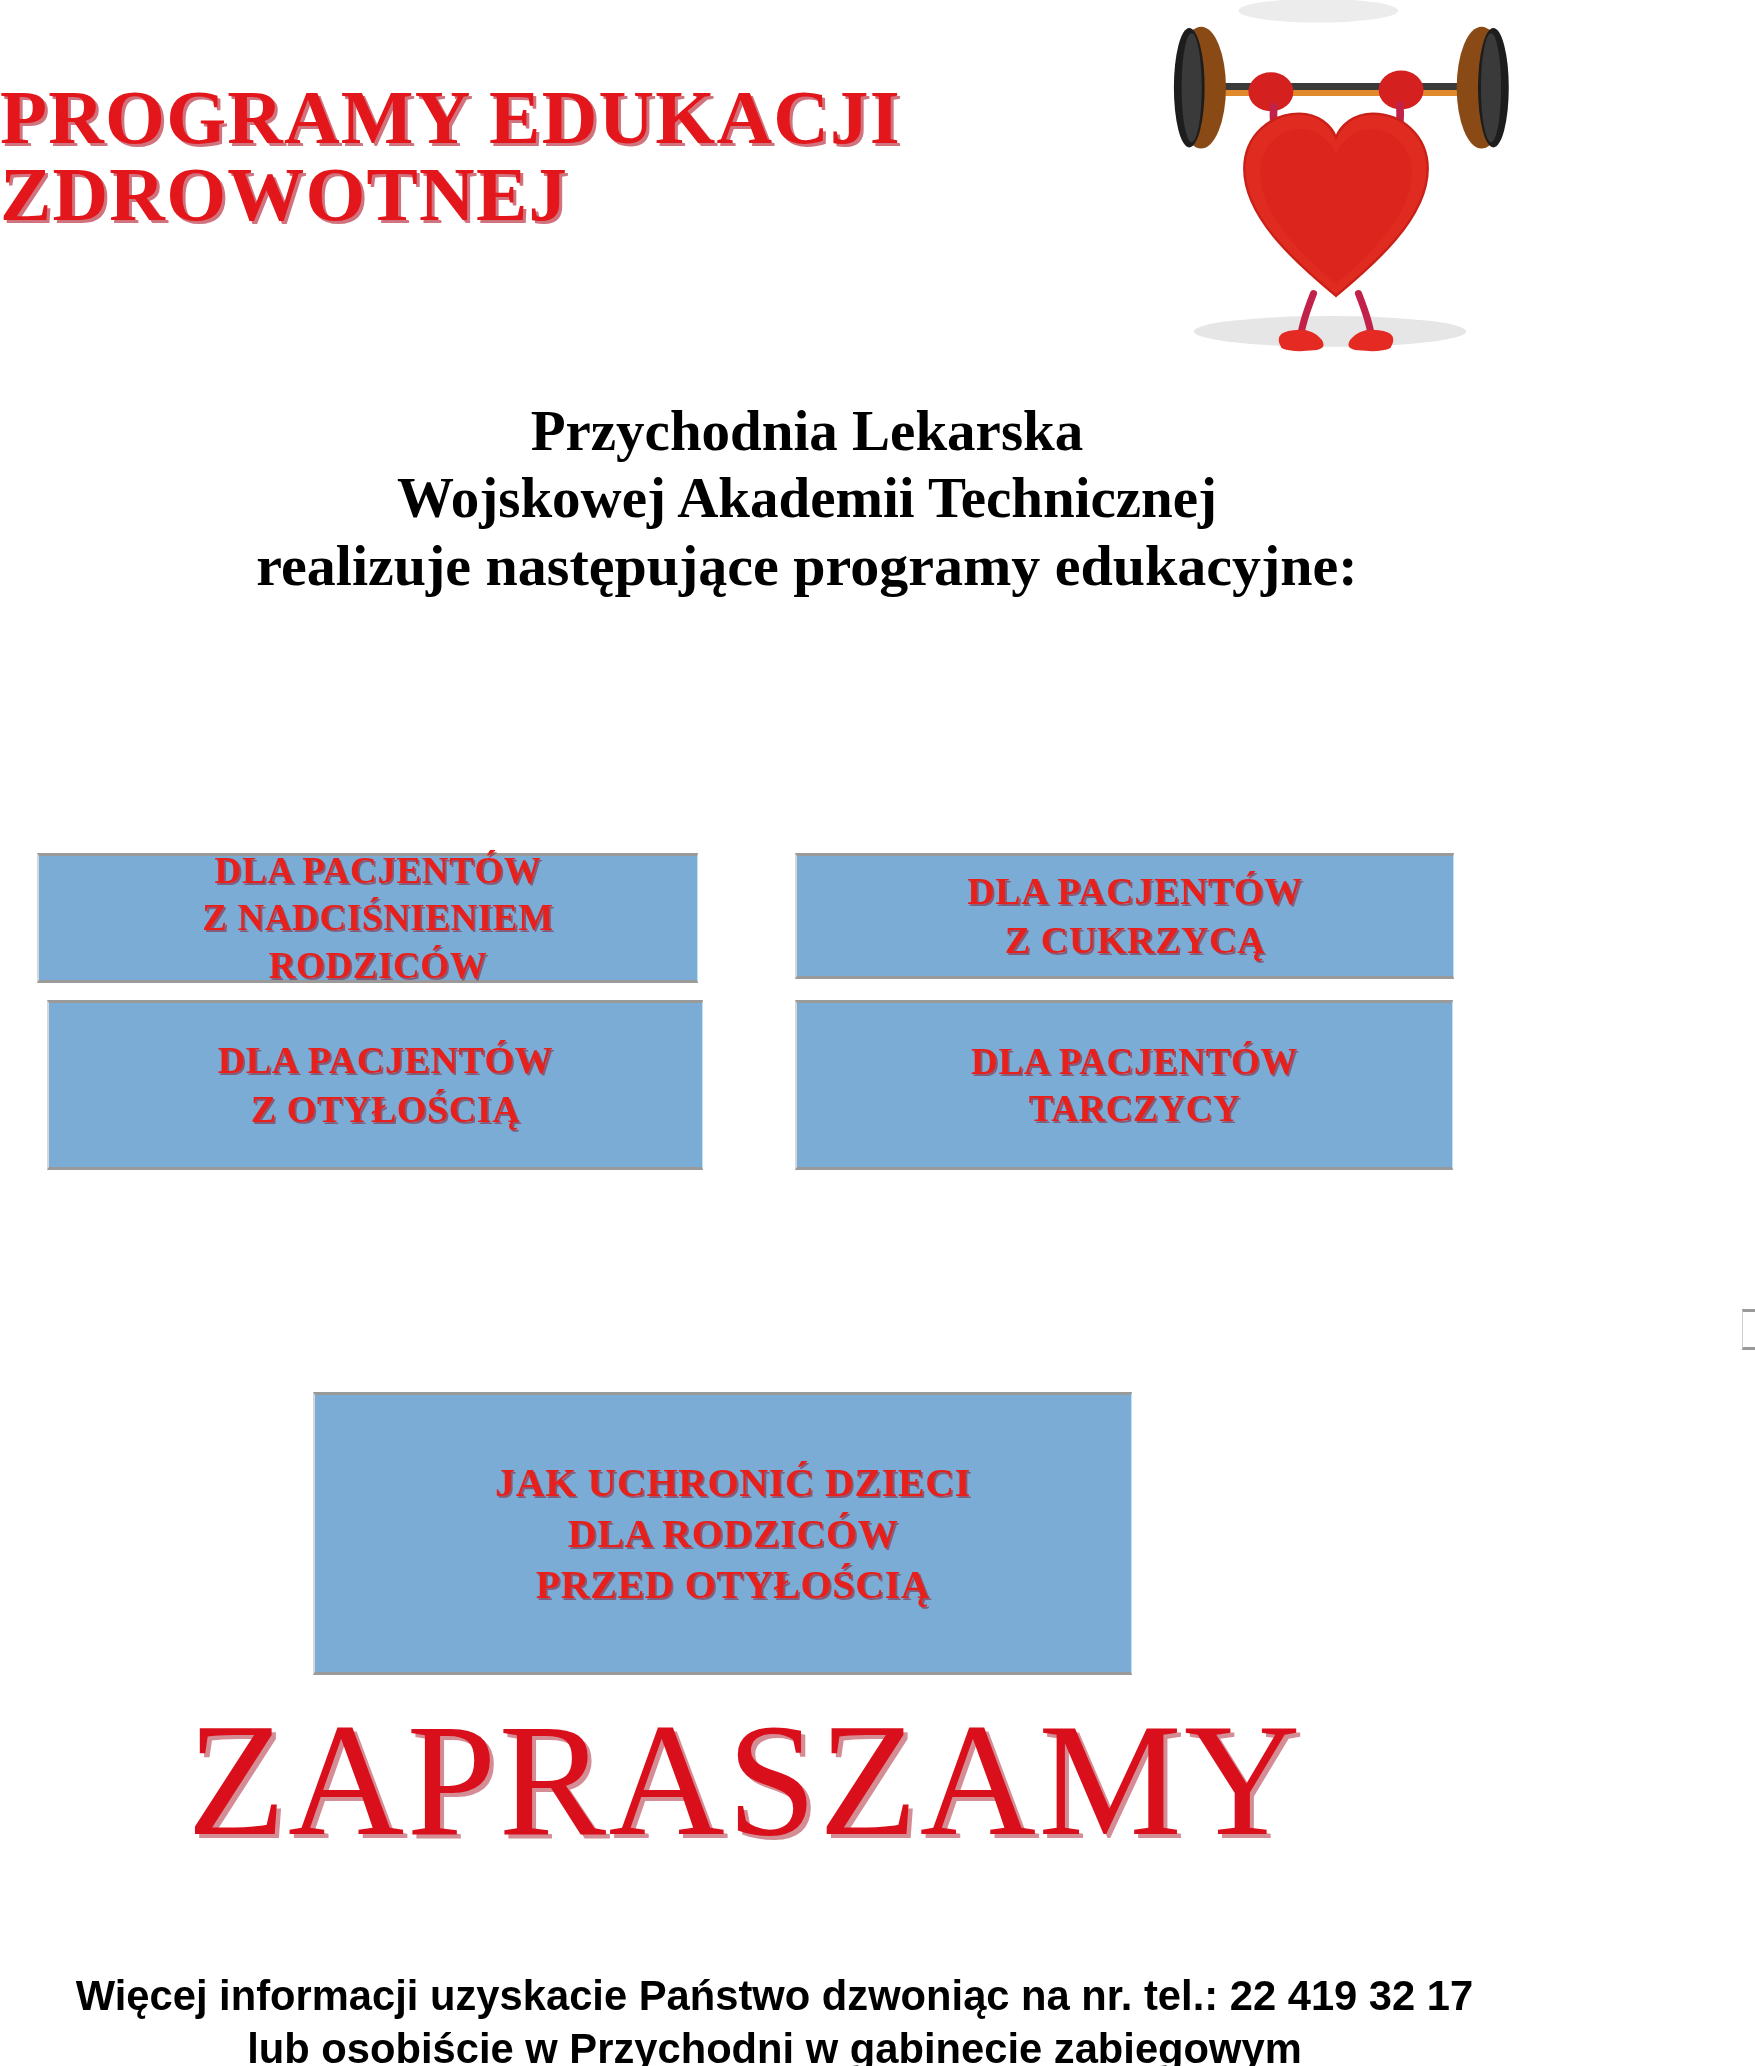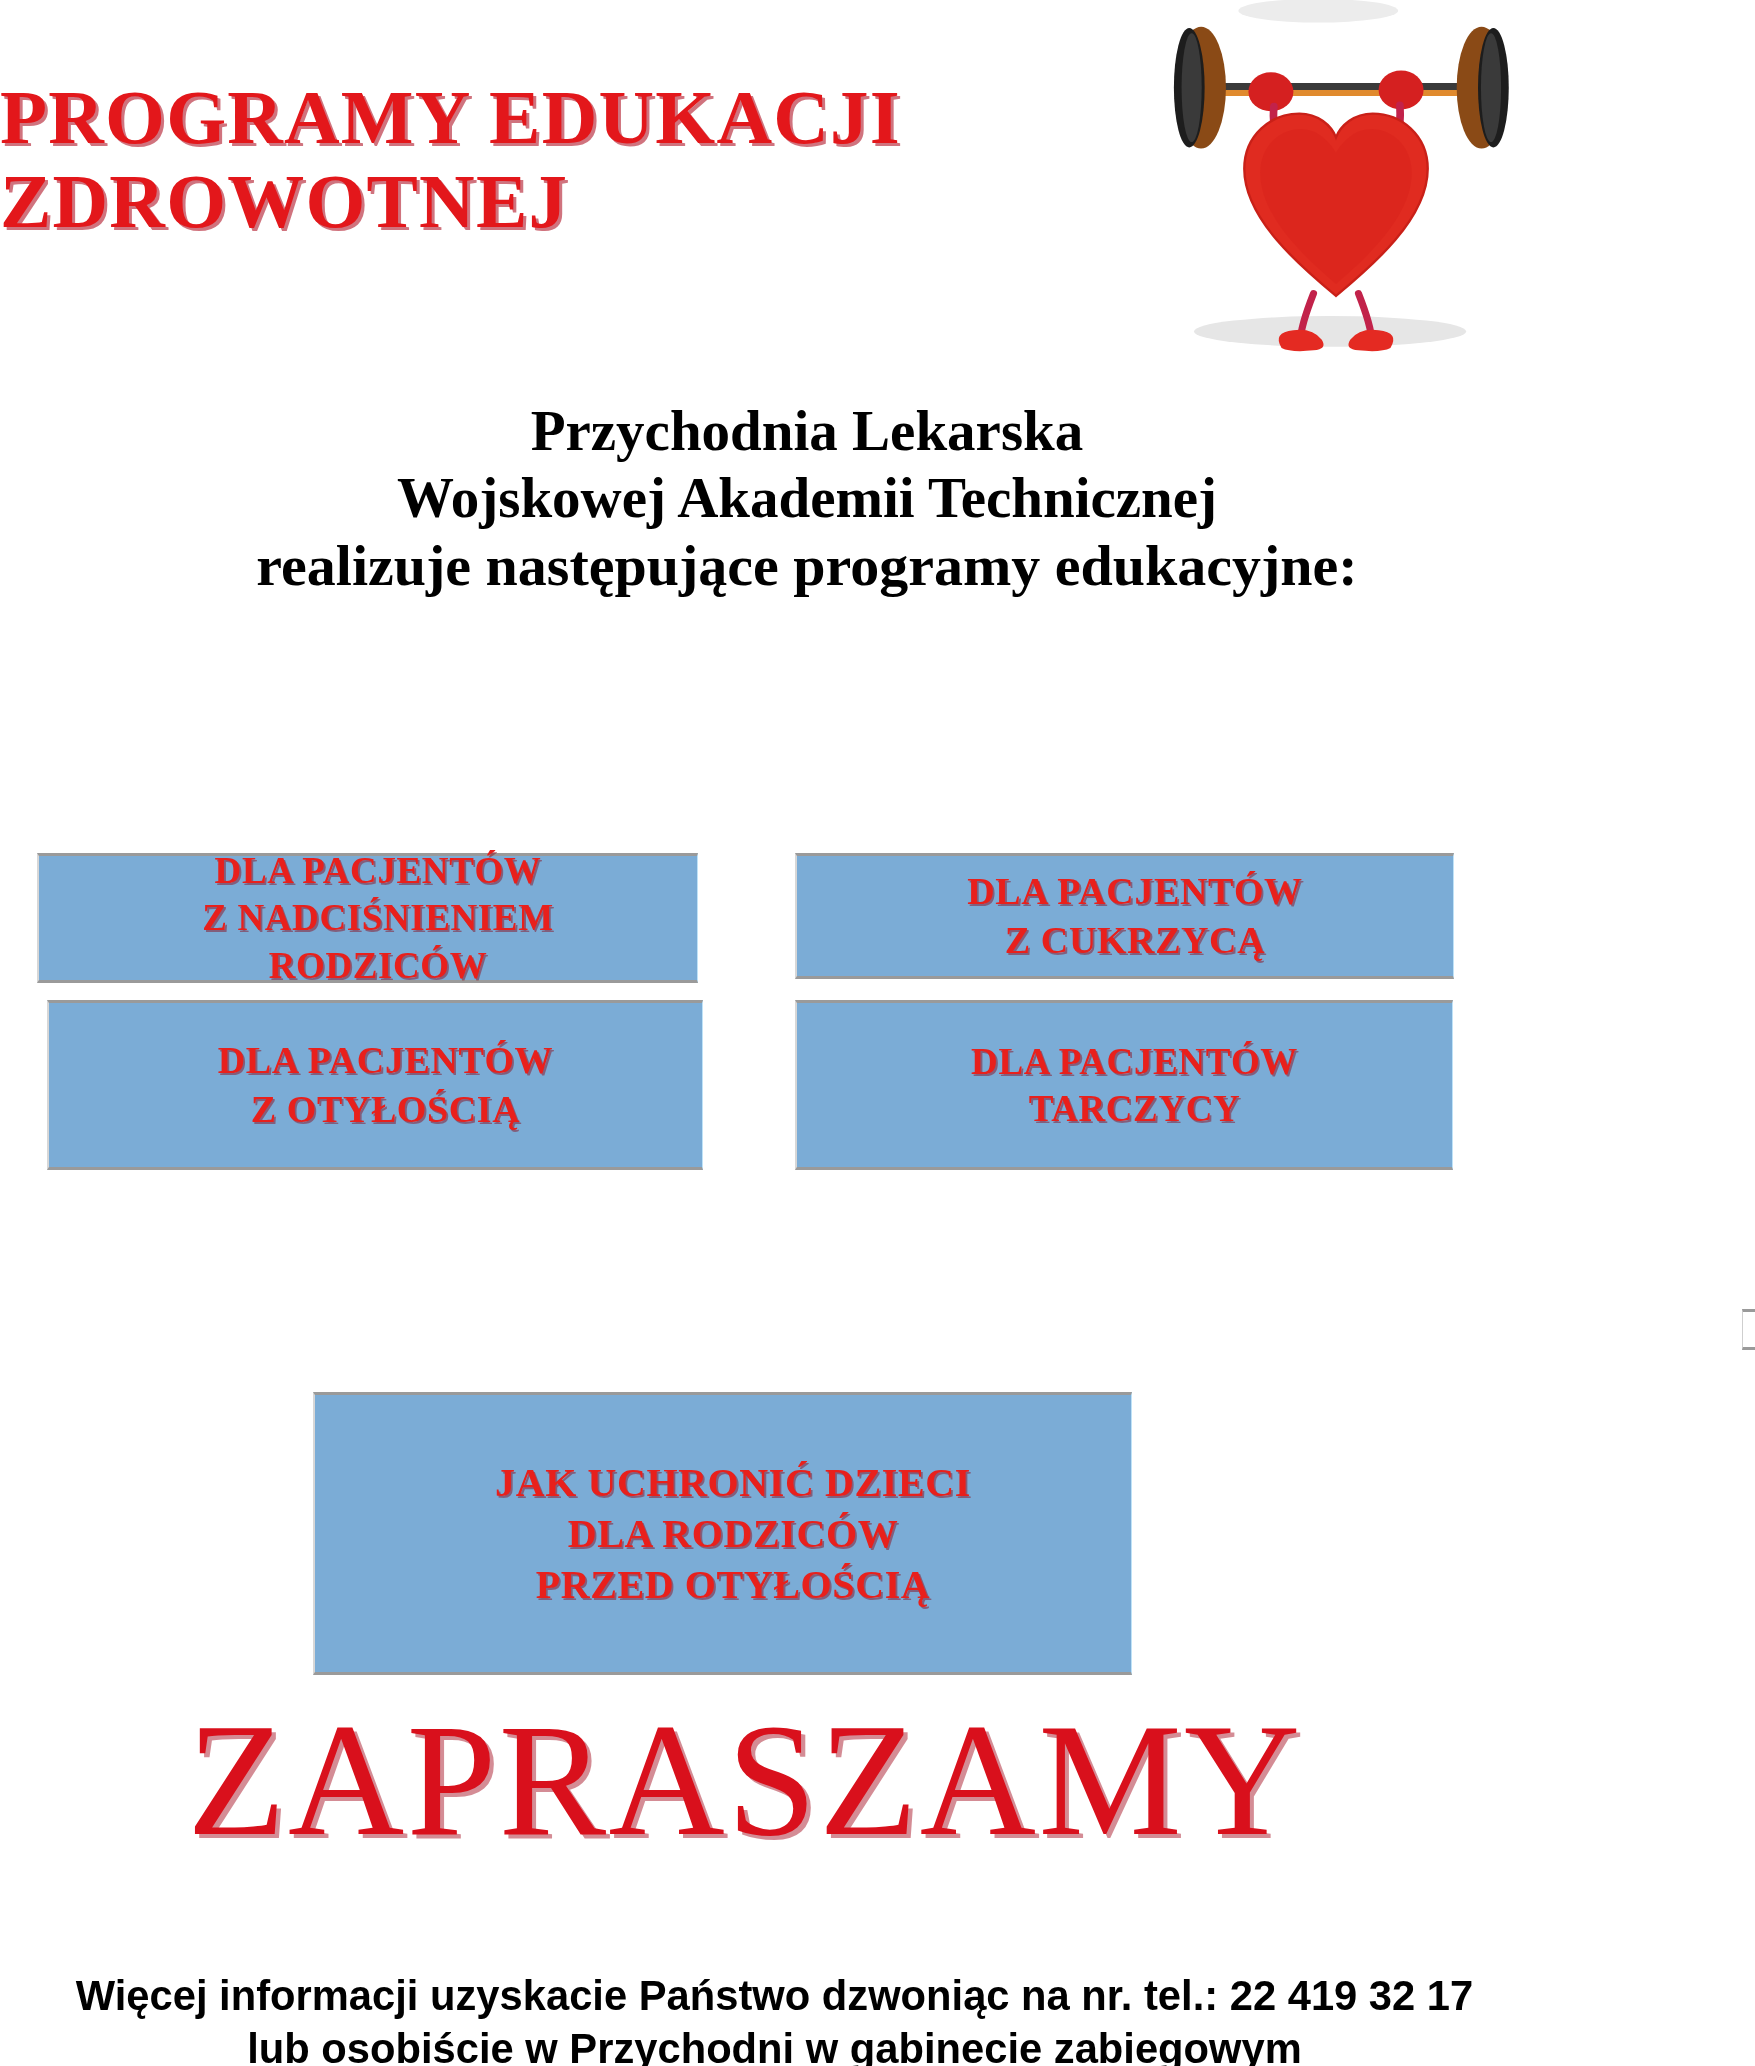--- a/index.html
+++ b/index.html
@@ -28,21 +28,21 @@
     display: block;
     font-family: "Liberation Serif", "DejaVu Serif", serif;
     font-weight: bold;
     font-size: 74px;
     letter-spacing: 1.2px;
     color: #E3171B;
     text-shadow: 3px 3px 0 rgba(170,0,20,0.55);
     white-space: nowrap;
   }
   #poster-title .tline.l1 { font-size: 77px; }
-  #poster-title .tline.l2 { font-size: 77px; margin-top: 7px; }
+  #poster-title .tline.l2 { font-size: 77px; }
 
   
   #mascot {
     position: absolute;
     left: 1123px;
     top: 0px;
     width: 426px;
     height: 367px;
   }
 

